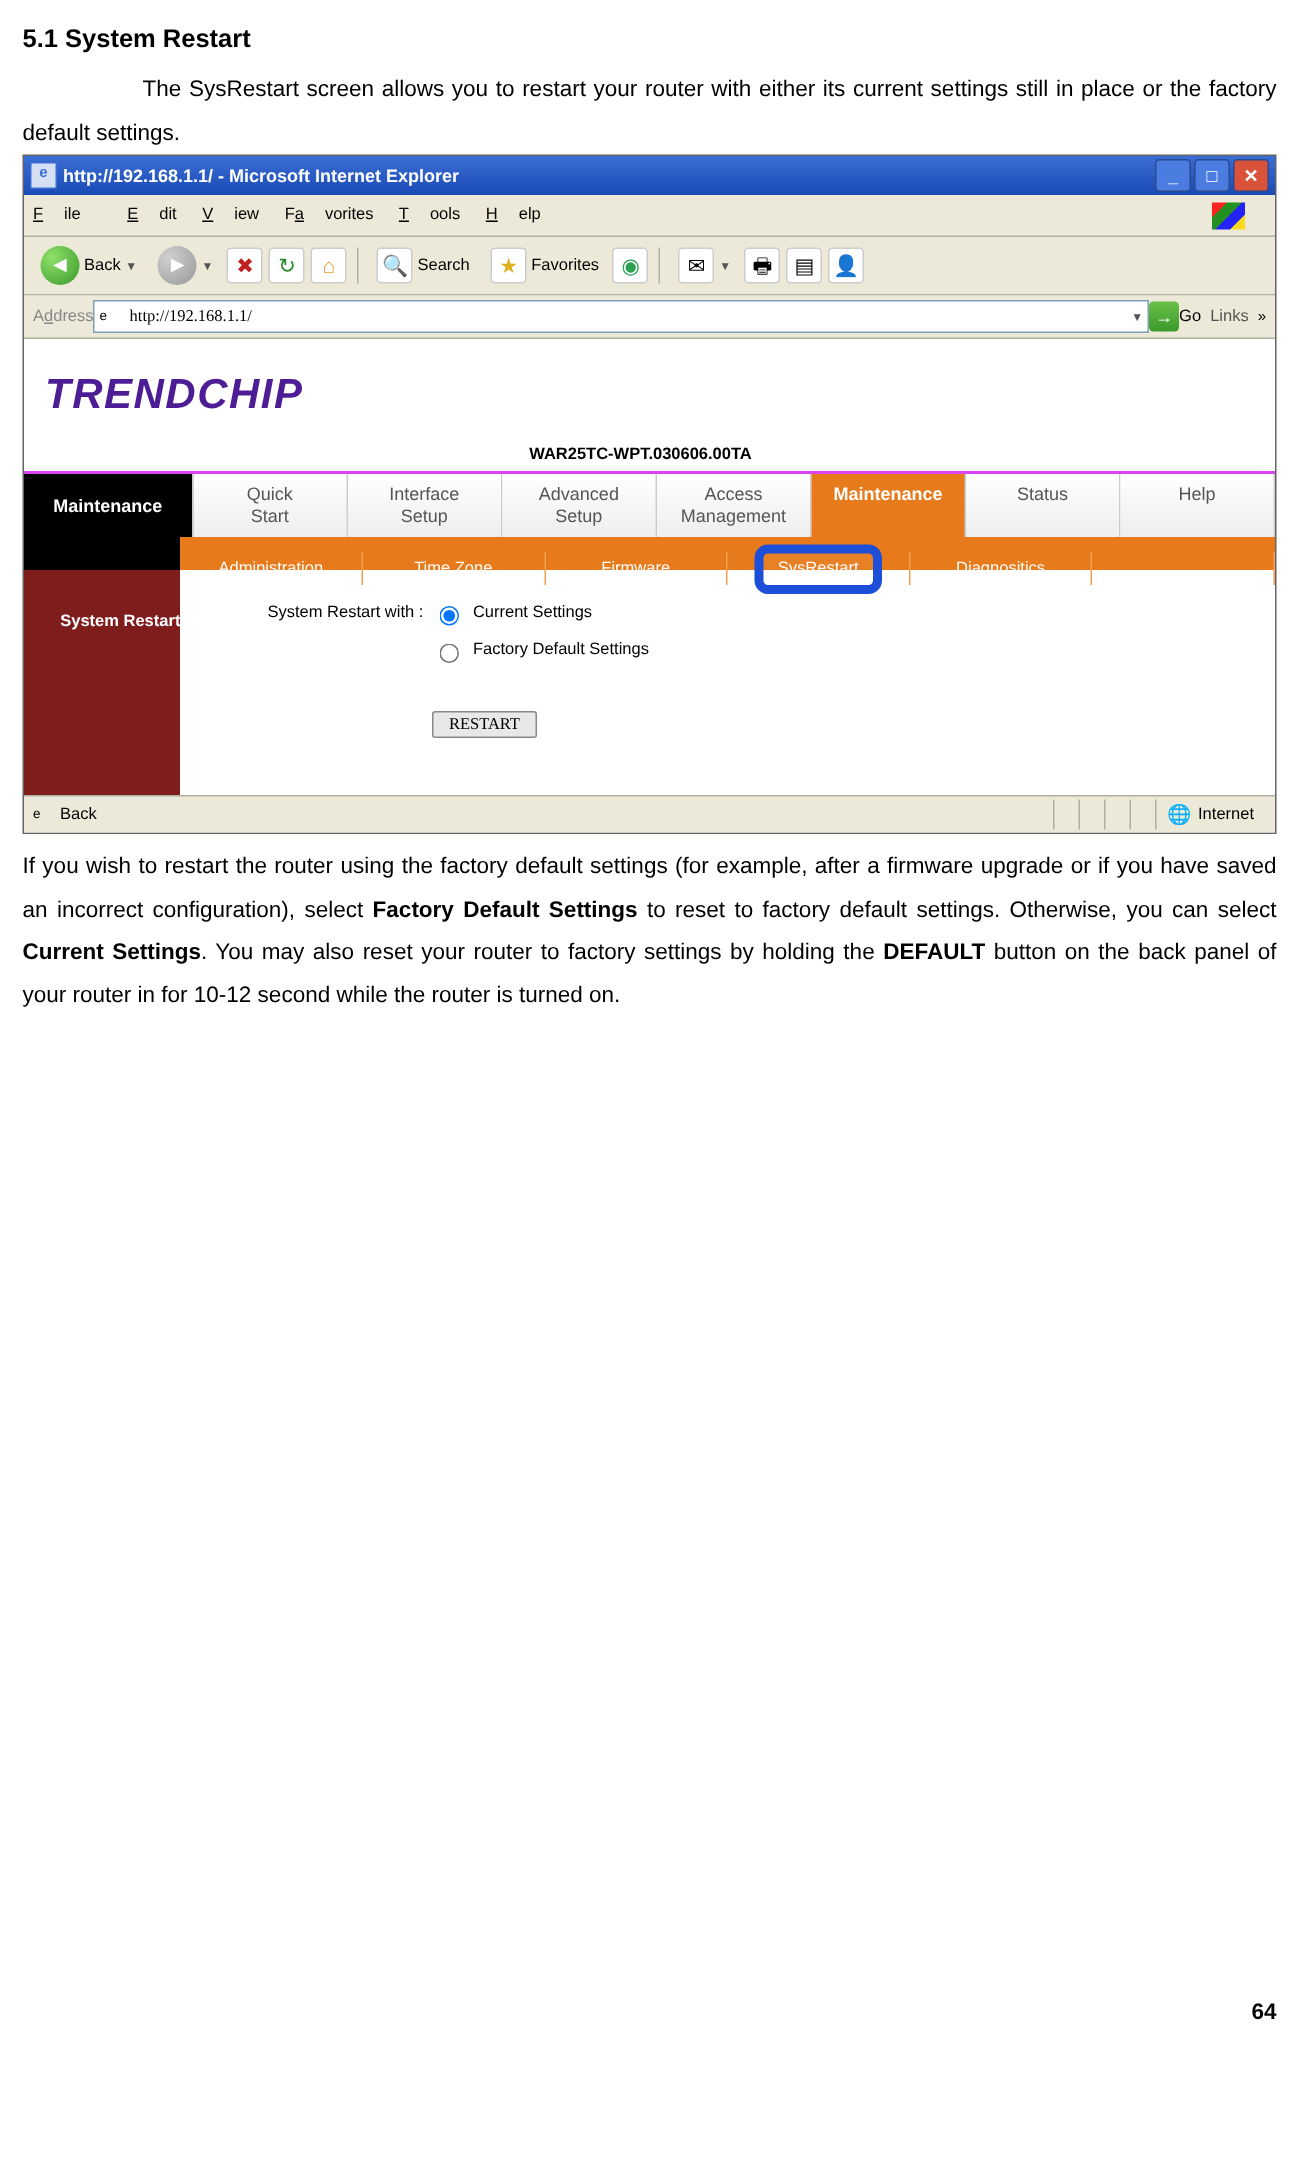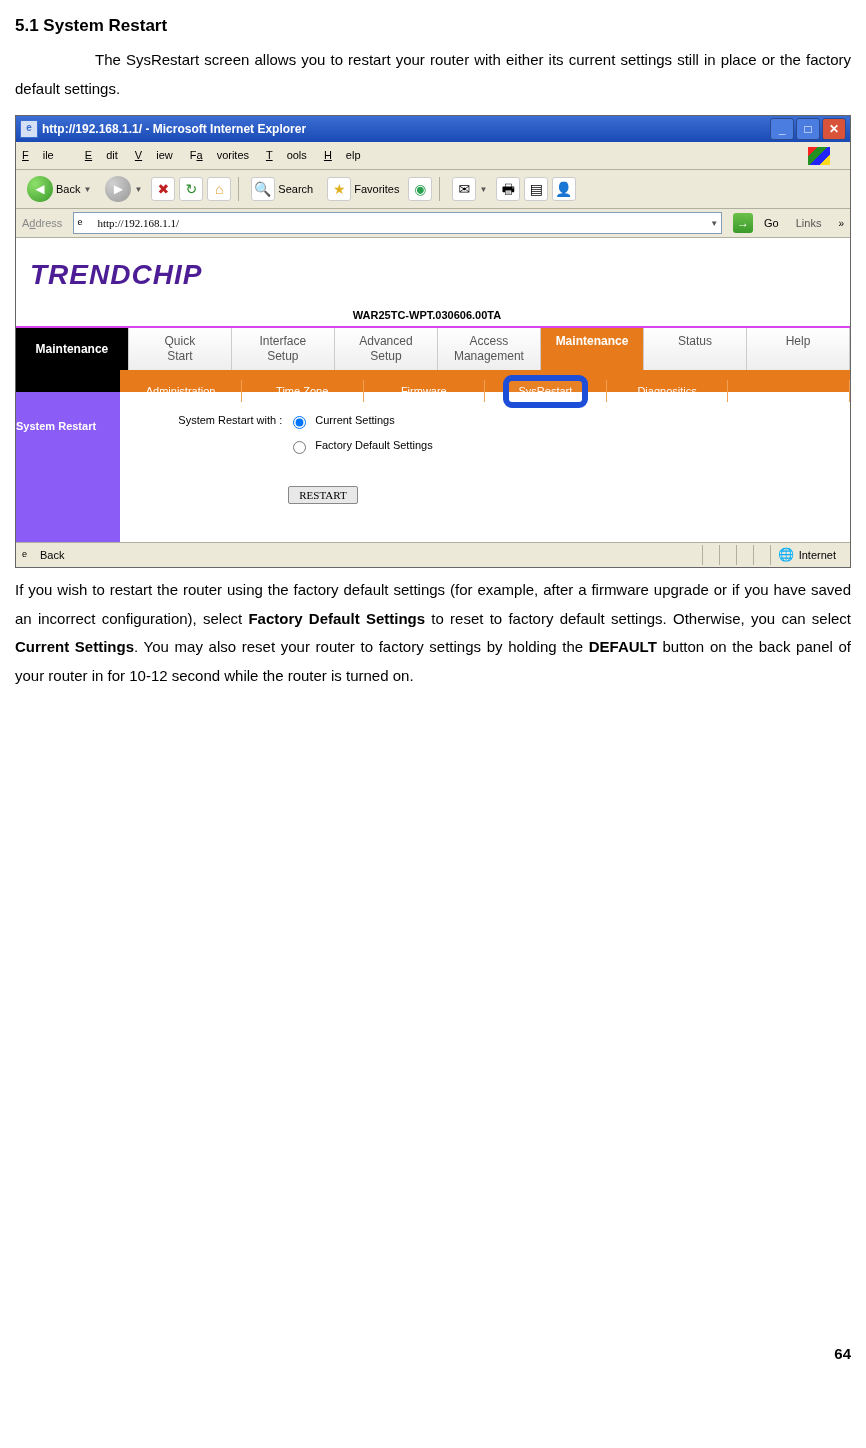--- a/index.html
+++ b/index.html
@@ -12,21 +12,21 @@
     line-height: 1.9;
   }
   .heading {
     font-weight: bold;
     font-size: 17px;
     margin-bottom: 4px;
   }
   .intro {
     text-align: justify;
     text-indent: 80px;
-    margin-bottom: 12px;
+    margin-bottom: 0;
   }
   .browser-window {
     border: 1px solid #666;
     width: 100%;
     box-sizing: border-box;
     background: #eee;
   }
   
   .titlebar {
     background: linear-gradient(to bottom, #3b6ed5, #1a4ab5);
@@ -134,21 +134,21 @@
   }
   .divider { width:1px; height:24px; background:#b0b0a0; margin: 0 3px;}
   .dd-arrow { font-size: 8px; color:#555; }
   
   .addressbar {
     background: #ece9d8;
     border-bottom: 1px solid #b0b0a0;
     padding: 3px 6px;
     display: flex;
     align-items:center;
-    gap: 11px;
+    gap: 0;
     font-family: Tahoma, sans-serif;
     font-size: 11px;
   }
   .addressbar .label { color: #888; }
   .addressbar .url-box {
     flex:1;
     background:white;
     border: 1px solid #7f9db9;
     height: 20px;
     display:flex;
@@ -238,26 +238,26 @@
     border-radius: 9px;
     padding: 0px 10px;
     background: rgba(255,255,255,0.05);
   }
   .inner-area {
     display:flex;
     min-height: 150px;
   }
   .side-box {
     width: 12.5%;
-    background: #8b5cf6;
+    background: #7f1d1d;
     color:white;
     font-family: Tahoma, sans-serif;
     font-size:11px;
     font-weight:bold;
-    text-align:left;
+    text-align:right;
     padding-top: 24px;
   }
   .form-area {
     flex:1;
     padding: 18px 12px;
     font-family: Tahoma, sans-serif;
     font-size: 11px;
   }
   .form-row { display:flex; align-items:center; gap:6px; margin-bottom:4px;}
   .form-label { width: 150px; text-align:right; }

